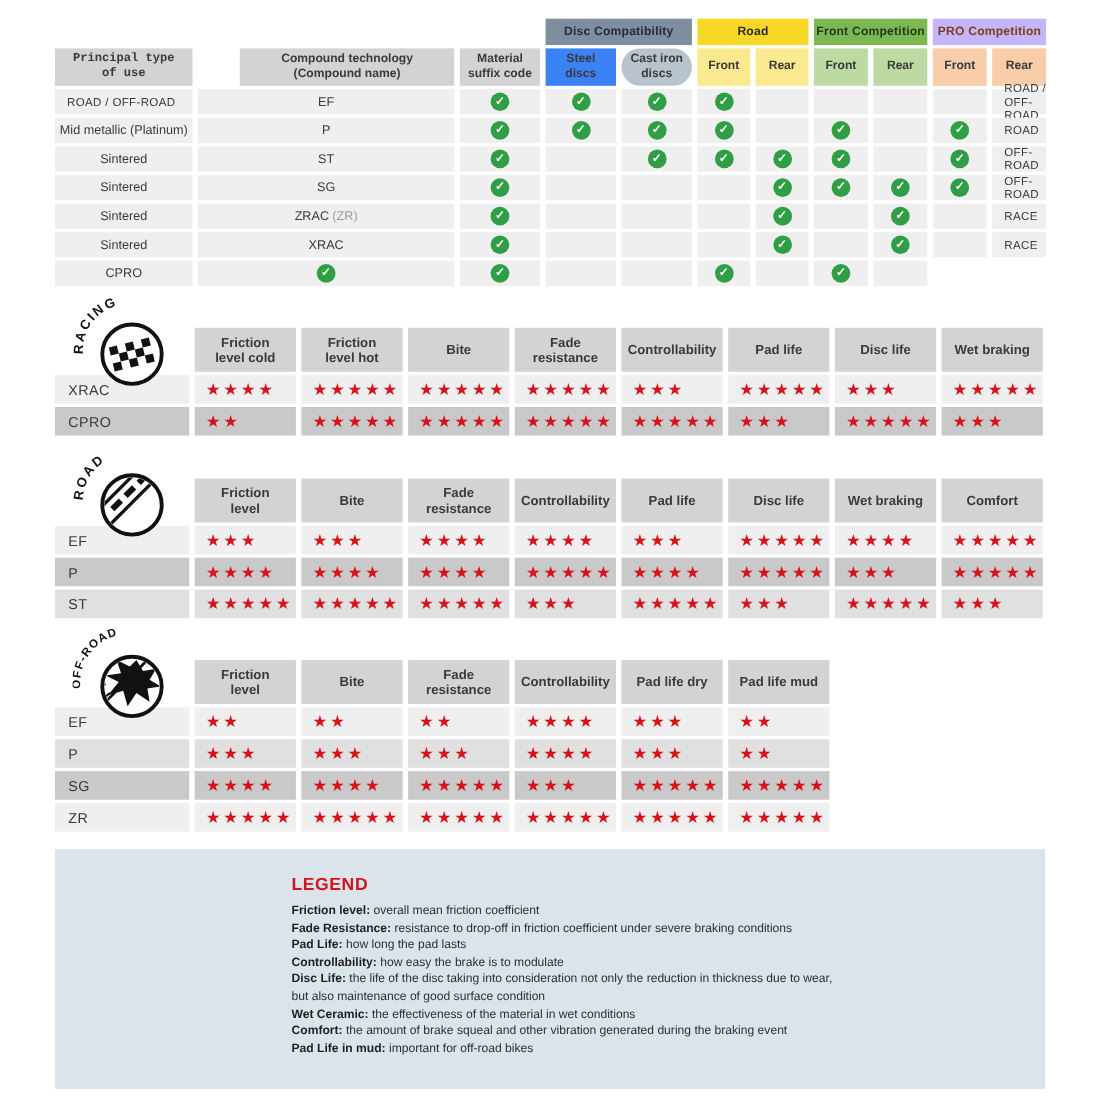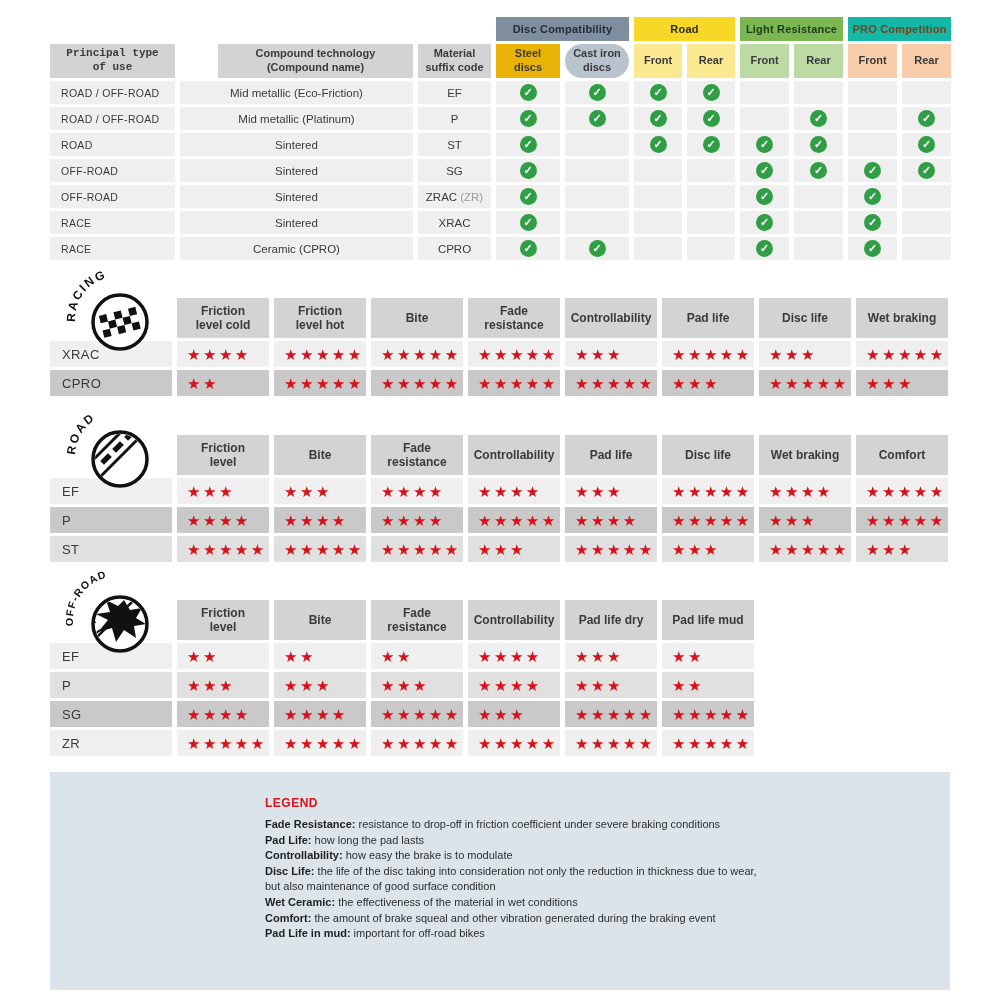--- a/index.html
+++ b/index.html
@@ -37,48 +37,48 @@
              padding-left:12px;font-size:13px;letter-spacing:.4px;}
   .star-cell{height:26px;display:flex;align-items:center;padding-left:10px;}
   .stars{color:var(--star-red);font-size:15px;letter-spacing:2.5px;line-height:1;}
   .light{background:var(--row-light);}
   .medium{background:var(--row-medium);}
   .dark{background:var(--row-dark);}
 
   
   .legend{margin-top:16px;width:900px;height:218px;box-sizing:border-box;
           background:var(--legend-bg);padding:24px 30px 0 215px;}
-  .legend-title{color:var(--star-red);font-weight:700;font-size:12px;
+  .legend-title{color:var(--star-red);font-weight:700;font-size:16px;
                 letter-spacing:.5px;margin-bottom:7px;}
   .legend-line{font-size:11px;line-height:15.6px;color:#2e2e2e;}
   .legend-line b{color:#1f1f1f;}
 
   .arc-text{font-family:"Liberation Sans",sans-serif;}
 </style>
 </head>
 <body>
 
 <div class="page">
 
   <div class="compat-grid" style="grid-template-columns: 125px 233px 73px 64px 64px 48px 48px 49px 49px 49px 49px;">
       <div class="spacer" style="grid-column: span 3;"></div>
       <div class="group-h" style="grid-column: span 2; background: rgb(126, 142, 159); color: rgb(35, 44, 56);">Disc Compatibility</div>
       <div class="group-h" style="grid-column: span 2; background: rgb(248, 216, 39); color: rgb(43, 43, 26);">Road</div>
-      <div class="group-h" style="grid-column: span 2; background: rgb(123, 184, 81); color: rgb(31, 58, 31);">Light Resistance</div>
-      <div class="group-h" style="grid-column: span 2; background: #14b8a6; color: rgb(125, 63, 22);">PRO Competition</div>
+      <div class="group-h" style="grid-column: span 2; background: rgb(123, 184, 81); color: rgb(31, 58, 31);">Front Competition</div>
+      <div class="group-h" style="grid-column: span 2; background: #c4b5fd; color: rgb(125, 63, 22);">PRO Competition</div>
       <div class="col-h" style="background: rgb(211, 211, 211); font-family: Liberation Mono, monospace;">
         <span>Principal type<br>of use</span>
       </div>
       <div class="col-h" style="background: rgb(211, 211, 211); margin-left: 38px;">
         <span>Compound technology<br>(Compound name)</span>
       </div>
       <div class="col-h" style="background: rgb(211, 211, 211);">
         <span>Material<br>suffix code</span>
       </div>
-      <div class="col-h" style="background: #eab308;">
+      <div class="col-h" style="background: #3b82f6;">
         <span>Steel<br>discs</span>
       </div>
       <div class="col-h" style="background: rgb(185, 195, 205); border-radius: 17px;">
         <span>Cast iron<br>discs</span>
       </div>
       <div class="col-h" style="background: rgb(250, 233, 143);">
         <span>Front</span>
       </div>
       <div class="col-h" style="background: rgb(250, 233, 143);">
         <span>Rear</span>
@@ -89,21 +89,20 @@
       <div class="col-h" style="background: rgb(189, 217, 164);">
         <span>Rear</span>
       </div>
       <div class="col-h" style="background: rgb(248, 205, 169);">
         <span>Front</span>
       </div>
       <div class="col-h" style="background: rgb(248, 205, 169);">
         <span>Rear</span>
       </div>
       <div class="cell use-cell">ROAD / OFF-ROAD</div>
-      <div class="cell compound-cell">Mid metallic (Eco-Friction)</div>
       <div class="cell suffix-cell">EF</div>
       <div class="cell check-cell">
         <span class="chk">✓</span>
       </div>
       <div class="cell check-cell">
         <span class="chk">✓</span>
       </div>
       <div class="cell check-cell">
         <span class="chk">✓</span>
       </div>
@@ -209,21 +208,20 @@
       <div class="cell check-cell"></div>
       <div class="cell check-cell">
         <span class="chk">✓</span>
       </div>
       <div class="cell check-cell"></div>
       <div class="cell check-cell">
         <span class="chk">✓</span>
       </div>
       <div class="cell check-cell"></div>
       <div class="cell use-cell">RACE</div>
-      <div class="cell compound-cell">Ceramic (CPRO)</div>
       <div class="cell suffix-cell">CPRO</div>
       <div class="cell check-cell">
         <span class="chk">✓</span>
       </div>
       <div class="cell check-cell">
         <span class="chk">✓</span>
       </div>
       <div class="cell check-cell"></div>
       <div class="cell check-cell"></div>
       <div class="cell check-cell">
@@ -575,20 +573,21 @@
         </div>
         <div class="star-cell light">
           <span class="stars">★★★★★</span>
         </div>
       </div>
   </section>
 
   <div class="legend">
     <div class="legend-title">LEGEND</div>
     <div class="legend-lines">
+        <div class="legend-line"><b>Friction level:</b> overall mean friction coefficient</div>
         <div class="legend-line"><b>Fade Resistance:</b> resistance to drop-off in friction coefficient under severe braking conditions</div>
         <div class="legend-line"><b>Pad Life:</b> how long the pad lasts</div>
         <div class="legend-line"><b>Controllability:</b> how easy the brake is to modulate</div>
         <div class="legend-line"><b>Disc Life:</b> the life of the disc taking into consideration not only the reduction in thickness due to wear,</div>
         <div class="legend-line">but also maintenance of good surface condition</div>
         <div class="legend-line"><b>Wet Ceramic:</b> the effectiveness of the material in wet conditions</div>
         <div class="legend-line"><b>Comfort:</b> the amount of brake squeal and other vibration generated during the braking event</div>
         <div class="legend-line"><b>Pad Life in mud:</b> important for off-road bikes</div>
       </div>
   </div>

